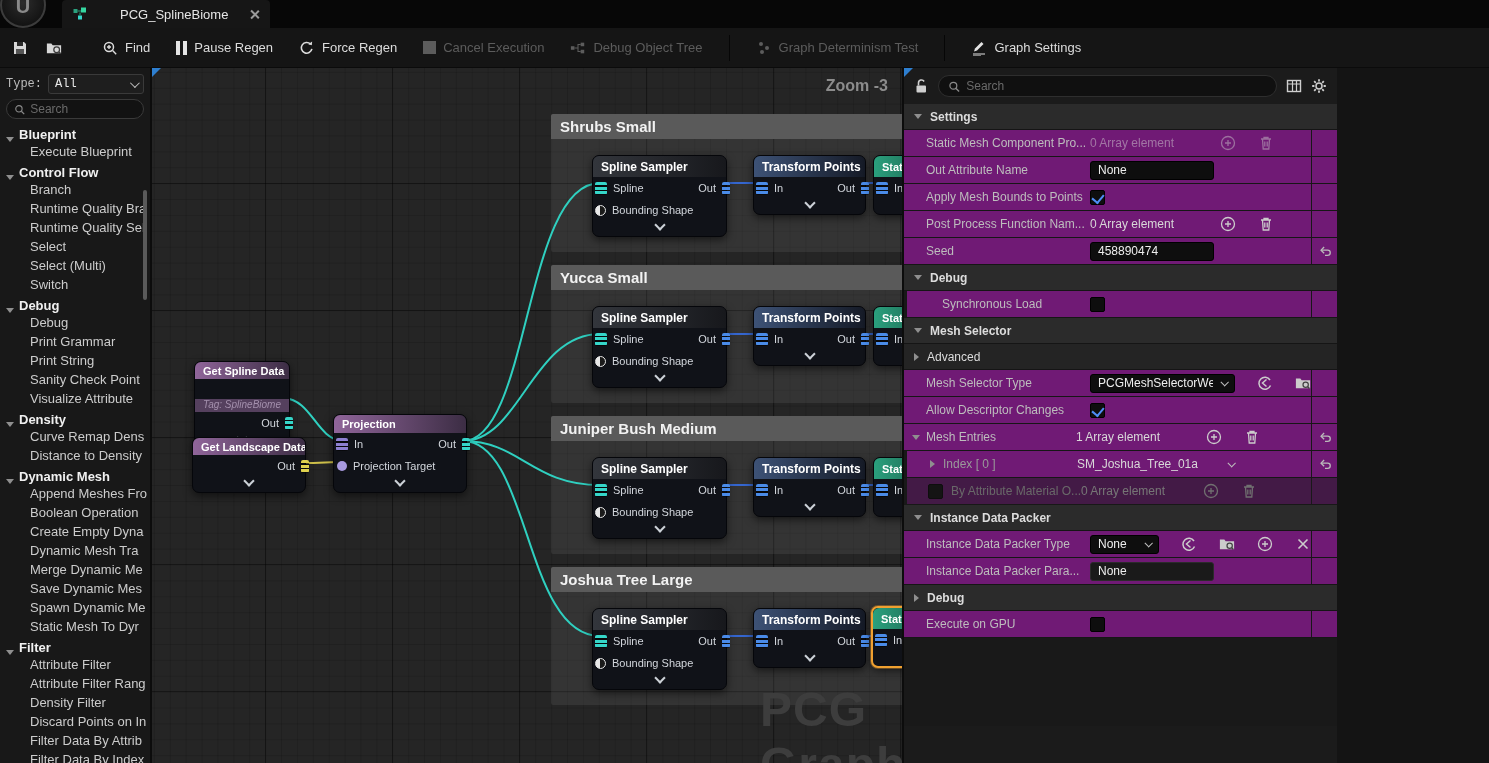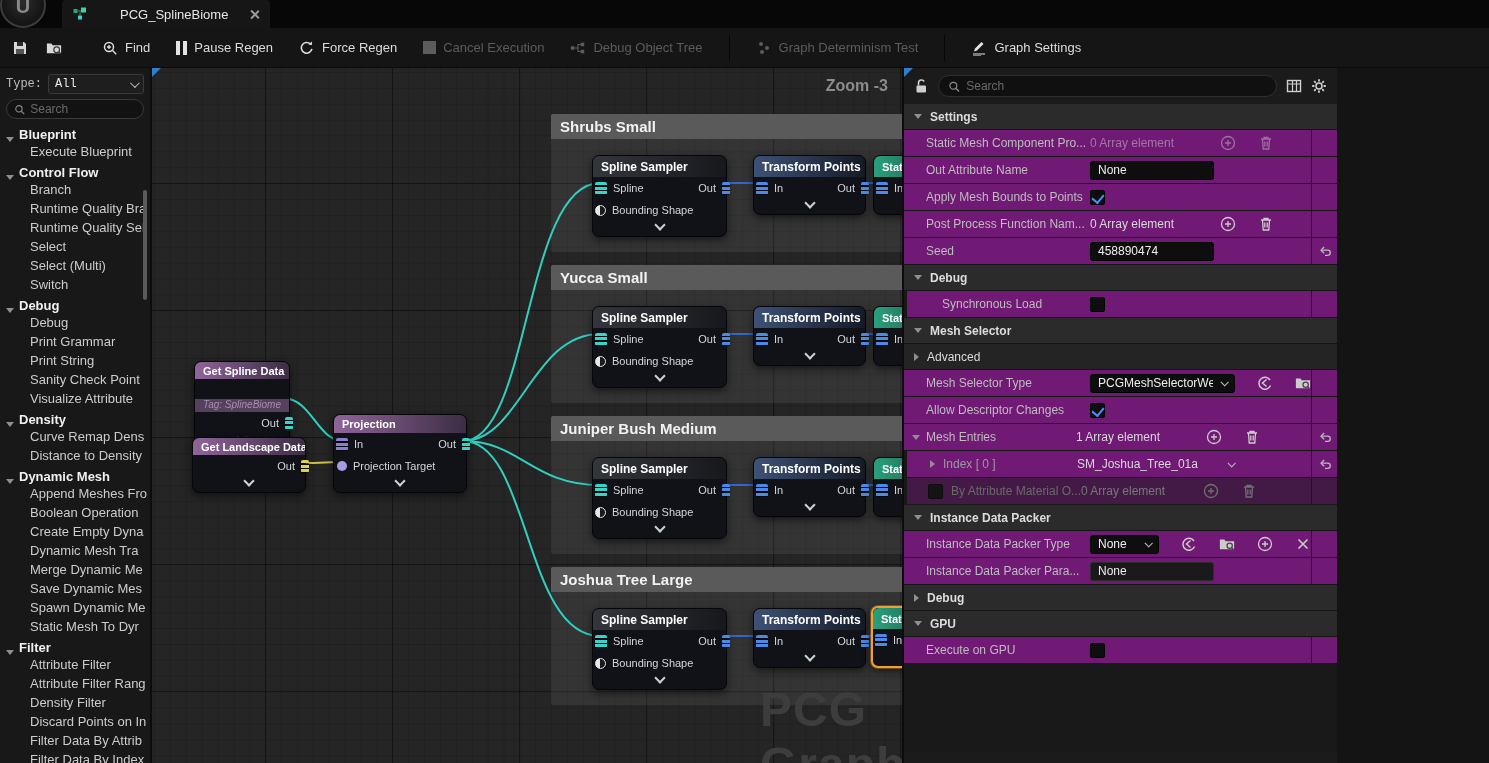--- a/index.html
+++ b/index.html
@@ -763,24 +763,20 @@
             </span>
           </span>
         <span class="rzone"></span>
       </div>
 
       <div class="dhead" style="font-weight:bold;">
           <span class="tri-r"></span>
           <span>Debug</span>
         </div>
 
-      <div class="dhead">
-          <span class="tri-d"></span>
-          <span>GPU</span>
-        </div>
 
       <div class="drow">
         <span class="dlabel">Execute on GPU</span>
         <span class="dval">
             <span class="cb"></span>
           </span>
         <span class="rzone"></span>
       </div>
 
       <div class="filler"></div>

